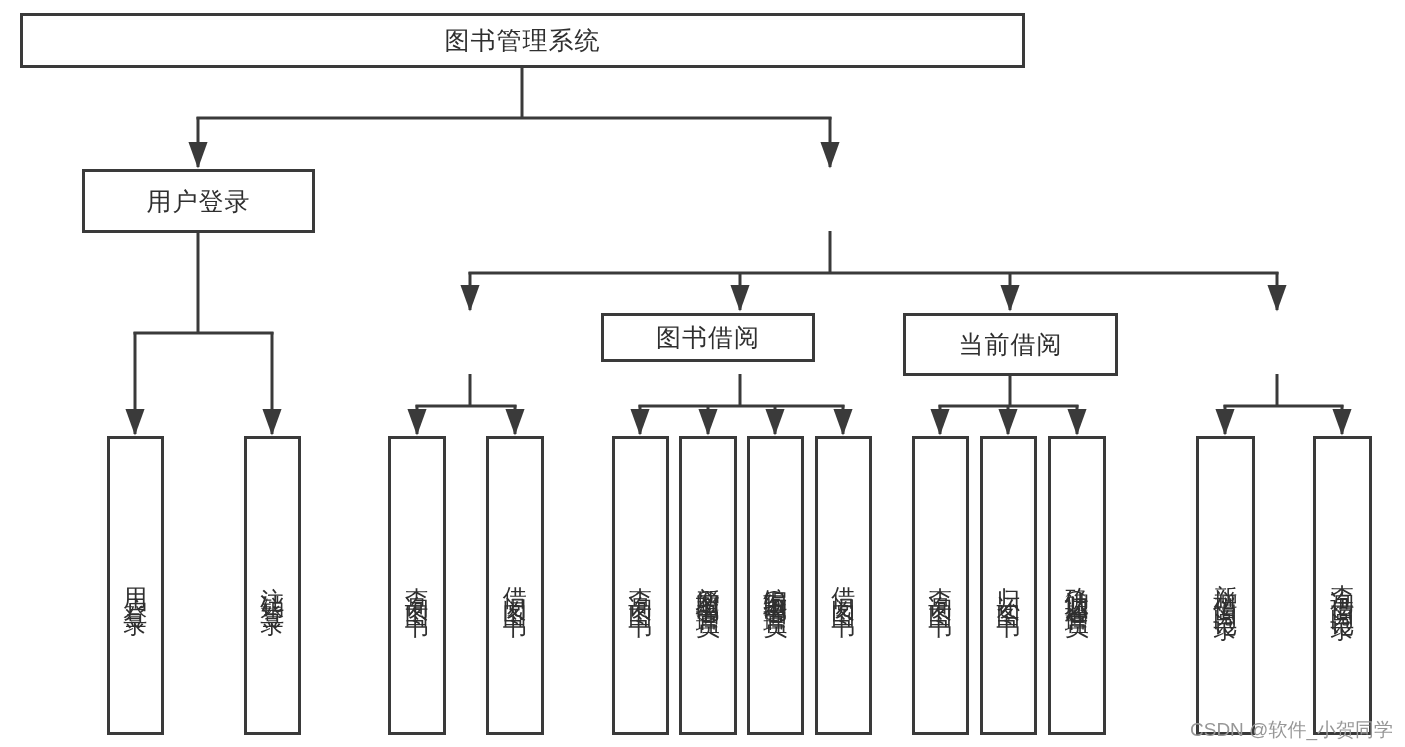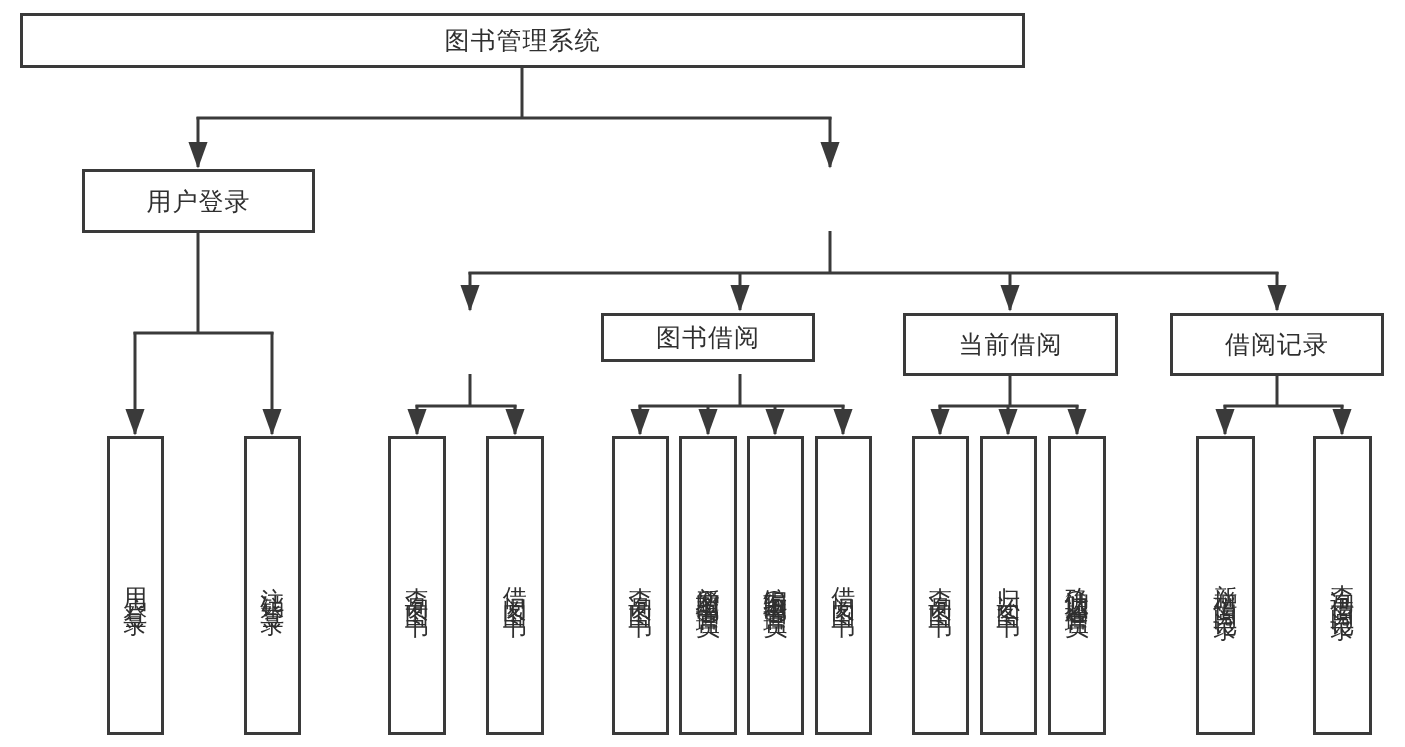--- a/index.html
+++ b/index.html
@@ -93,23 +93,20 @@
   <div class="box lvl-h" style="left:82px;top:169px;width:233px;height:64px">
     <span>用户登录</span>
   </div>
 
   <div class="box lvl-h" style="left:601px;top:313px;width:214px;height:49px">
     <span>图书借阅</span>
   </div>
   <div class="box lvl-h" style="left:903px;top:313px;width:215px;height:63px">
     <span>当前借阅</span>
   </div>
-  <div class="box lvl-h" style="left:1170px;top:313px;width:214px;height:63px">
-    <span>借阅记录</span>
-  </div>
 
   <div class="box leaf v-s" style="left:107px;top:436px;width:57px;height:299px">
     <span>用户登录</span>
   </div>
   <div class="box leaf v-s" style="left:244px;top:436px;width:57px;height:299px">
     <span>注销登录</span>
   </div>
 
   <div class="box leaf v-s" style="left:388px;top:436px;width:58px;height:299px">
     <span>查询图书</span>
@@ -141,13 +138,14 @@
     <span>确认归还（管理员）</span>
   </div>
 
   <div class="box leaf v-m" style="left:1196px;top:436px;width:59px;height:299px">
     <span>新增借阅记录</span>
   </div>
   <div class="box leaf v-m" style="left:1313px;top:436px;width:59px;height:299px">
     <span>查询借阅记录</span>
   </div>
 
+  <div class="watermark">CSDN @软件_小贺同学</div>
 </div>
 
 </body></html>

